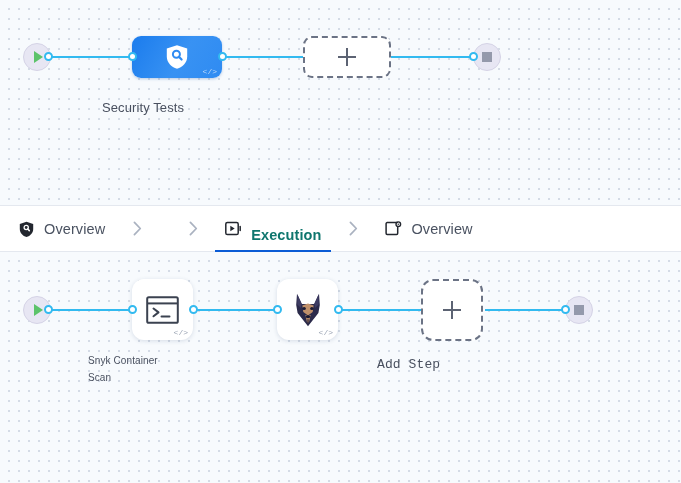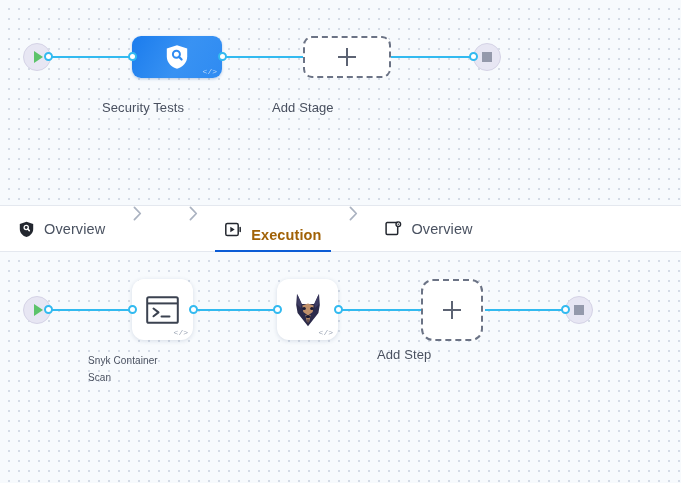--- a/index.html
+++ b/index.html
@@ -43,42 +43,42 @@
 
   
   .tabbar {
     position: relative;
     flex: 0 0 47px;
     height: 47px;
     background: #ffffff;
     border-top: 1px solid #e4e8ef;
     border-bottom: 1px solid #e4e8ef;
     display: flex;
-    align-items: flex-start;
+    align-items: center;
     padding-left: 14px;
     box-sizing: border-box;
   }
   .tab {
     display: flex;
     align-items: center;
     height: 46px;
     gap: 9px;
     padding: 0 4px;
     box-sizing: border-box;
     cursor: pointer;
     position: relative;
   }
   .tab .tab-label {
     font-size: 14.5px;
     color: #4a5261;
     letter-spacing: 0.1px;
     white-space: nowrap;
   }
   .tab.active .tab-label {
-    color: #a16207;
+    color: #0f766e;
     font-weight: bold;
     margin-top: 12px;
   }
   .tab.active::after {
     content: "";
     position: absolute;
     left: -6px;
     right: -6px;
     bottom: -1px;
     height: 3px;
@@ -263,21 +263,20 @@
       </svg>
       <span class="code-badge">&lt;/&gt;</span>
     </div>
     <div class="port" style="left:128px; top:52px;"></div>
     <div class="port" style="left:218px; top:52px;"></div>
     <div class="node-label" style="left:102px; top:99px; width:150px;">Security Tests</div>
 
     <div class="add-node add-stage-node" style="left:303px; top:36px;">
       <div class="plus"></div>
     </div>
-    <div class="node-label" style="left:272px; top:99px; width:150px;">Add Stage</div>
 
     <div class="terminal" style="left:473px; top:43px;">
       <div class="stop-sq"></div>
     </div>
     <div class="port" style="left:469px; top:52px;"></div>
   </div>
 
   <div class="tabbar">
 
     <div class="tab">
@@ -372,21 +371,21 @@
         <path d="M14.0 26.2 L14.0 30.2" stroke="#1b1a33" stroke-width="1.1"></path>
       </svg>
       <span class="code-badge">&lt;/&gt;</span>
     </div>
     <div class="port" style="left:273px; top:53px;"></div>
     <div class="port" style="left:334px; top:53px;"></div>
 
     <div class="add-node add-step-node" style="left:421px; top:27px;">
       <div class="plus"></div>
     </div>
-    <div class="node-label" style="left:377px; top:94px; width:150px;">Add Step</div>
+    <div class="node-label" style="left:377px; top:104px; width:150px;font-family:Liberation Mono, monospace;">Add Step</div>
 
     <div class="terminal" style="left:565px; top:44px;">
       <div class="stop-sq"></div>
     </div>
     <div class="port" style="left:561px; top:53px;"></div>
   </div>
 
 </div>
 
 </body></html>

